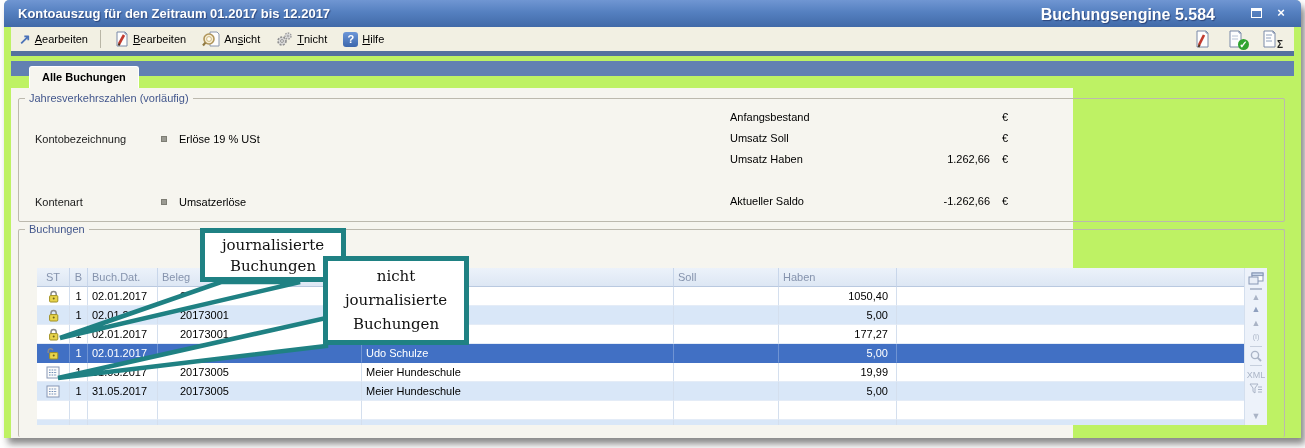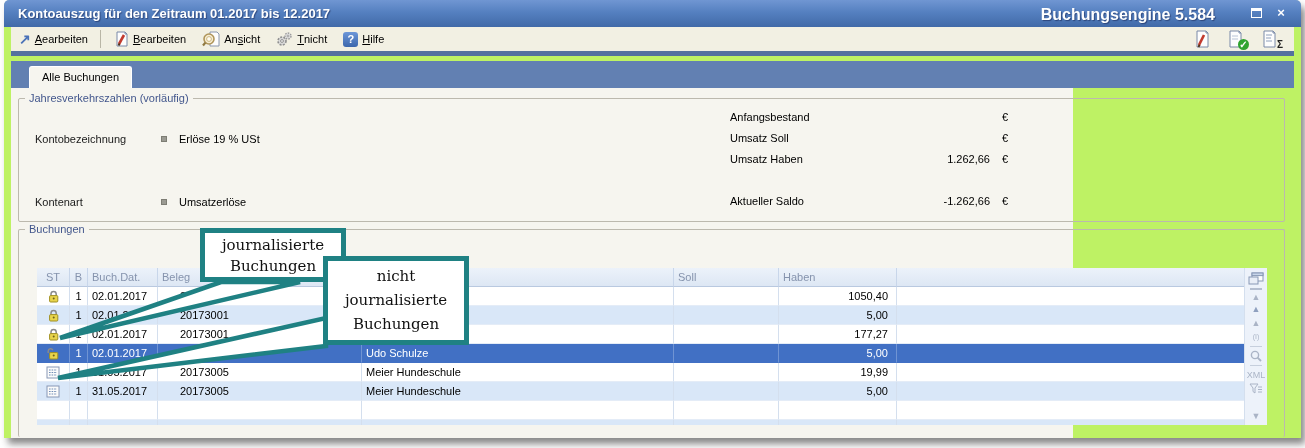--- a/index.html
+++ b/index.html
@@ -30,21 +30,21 @@
   .mi-arrow { color:#4a72b8; font-weight:bold; font-size:14px; }
   .help-badge { width:15px; height:15px; background:linear-gradient(180deg,#6d97d8,#3c67ac); border-radius:3px;
                 color:#fff; font-weight:bold; text-align:center; line-height:15px; font-size:11px; }
   .menubar-right { margin-left:auto; display:flex; gap:16px; padding-right:14px; }
   .doc-ico { position:relative; width:18px; height:18px; }
   .doc-ico .glyph { position:absolute; right:-3px; bottom:-2px; font-size:10px; font-weight:bold; }
   .glyph-check { color:#fff; background:#2fa32f; border-radius:50%; width:11px; height:11px; line-height:11px; text-align:center; font-size:9px; }
   .glyph-sigma { color:#222; font-size:12px; }
 
   
-  .tabstrip { position:absolute; left:7px; top:61px; width:1283px; height:27px; background:#6280b2; }
+  .tabstrip { position:absolute; left:7px; top:61px; width:1283px; height:15px; background:#6280b2;font-weight:bold; }
   .tab { position:absolute; left:18px; top:5px; height:23px; padding:0 12px; background:#f6f5ef;
          border:1px solid #fff; border-bottom:none; border-radius:3px 3px 0 0; line-height:21px; }
   .panel { position:absolute; left:7px; top:88px; width:1062px; height:350px; background:#f6f5ef; }
 
   
   .groupbox { position:absolute; border:1px solid #bcb9ae; border-radius:2px; }
   .gb-legend { position:absolute; top:-7px; left:6px; background:#f6f5ef; padding:0 4px; color:#42568c; }
   #gb-summary { left:7px; top:10px; width:1267px; height:124px; }
   #gb-book { left:7px; top:141px; width:1267px; height:208px; border-bottom:none; }
 

